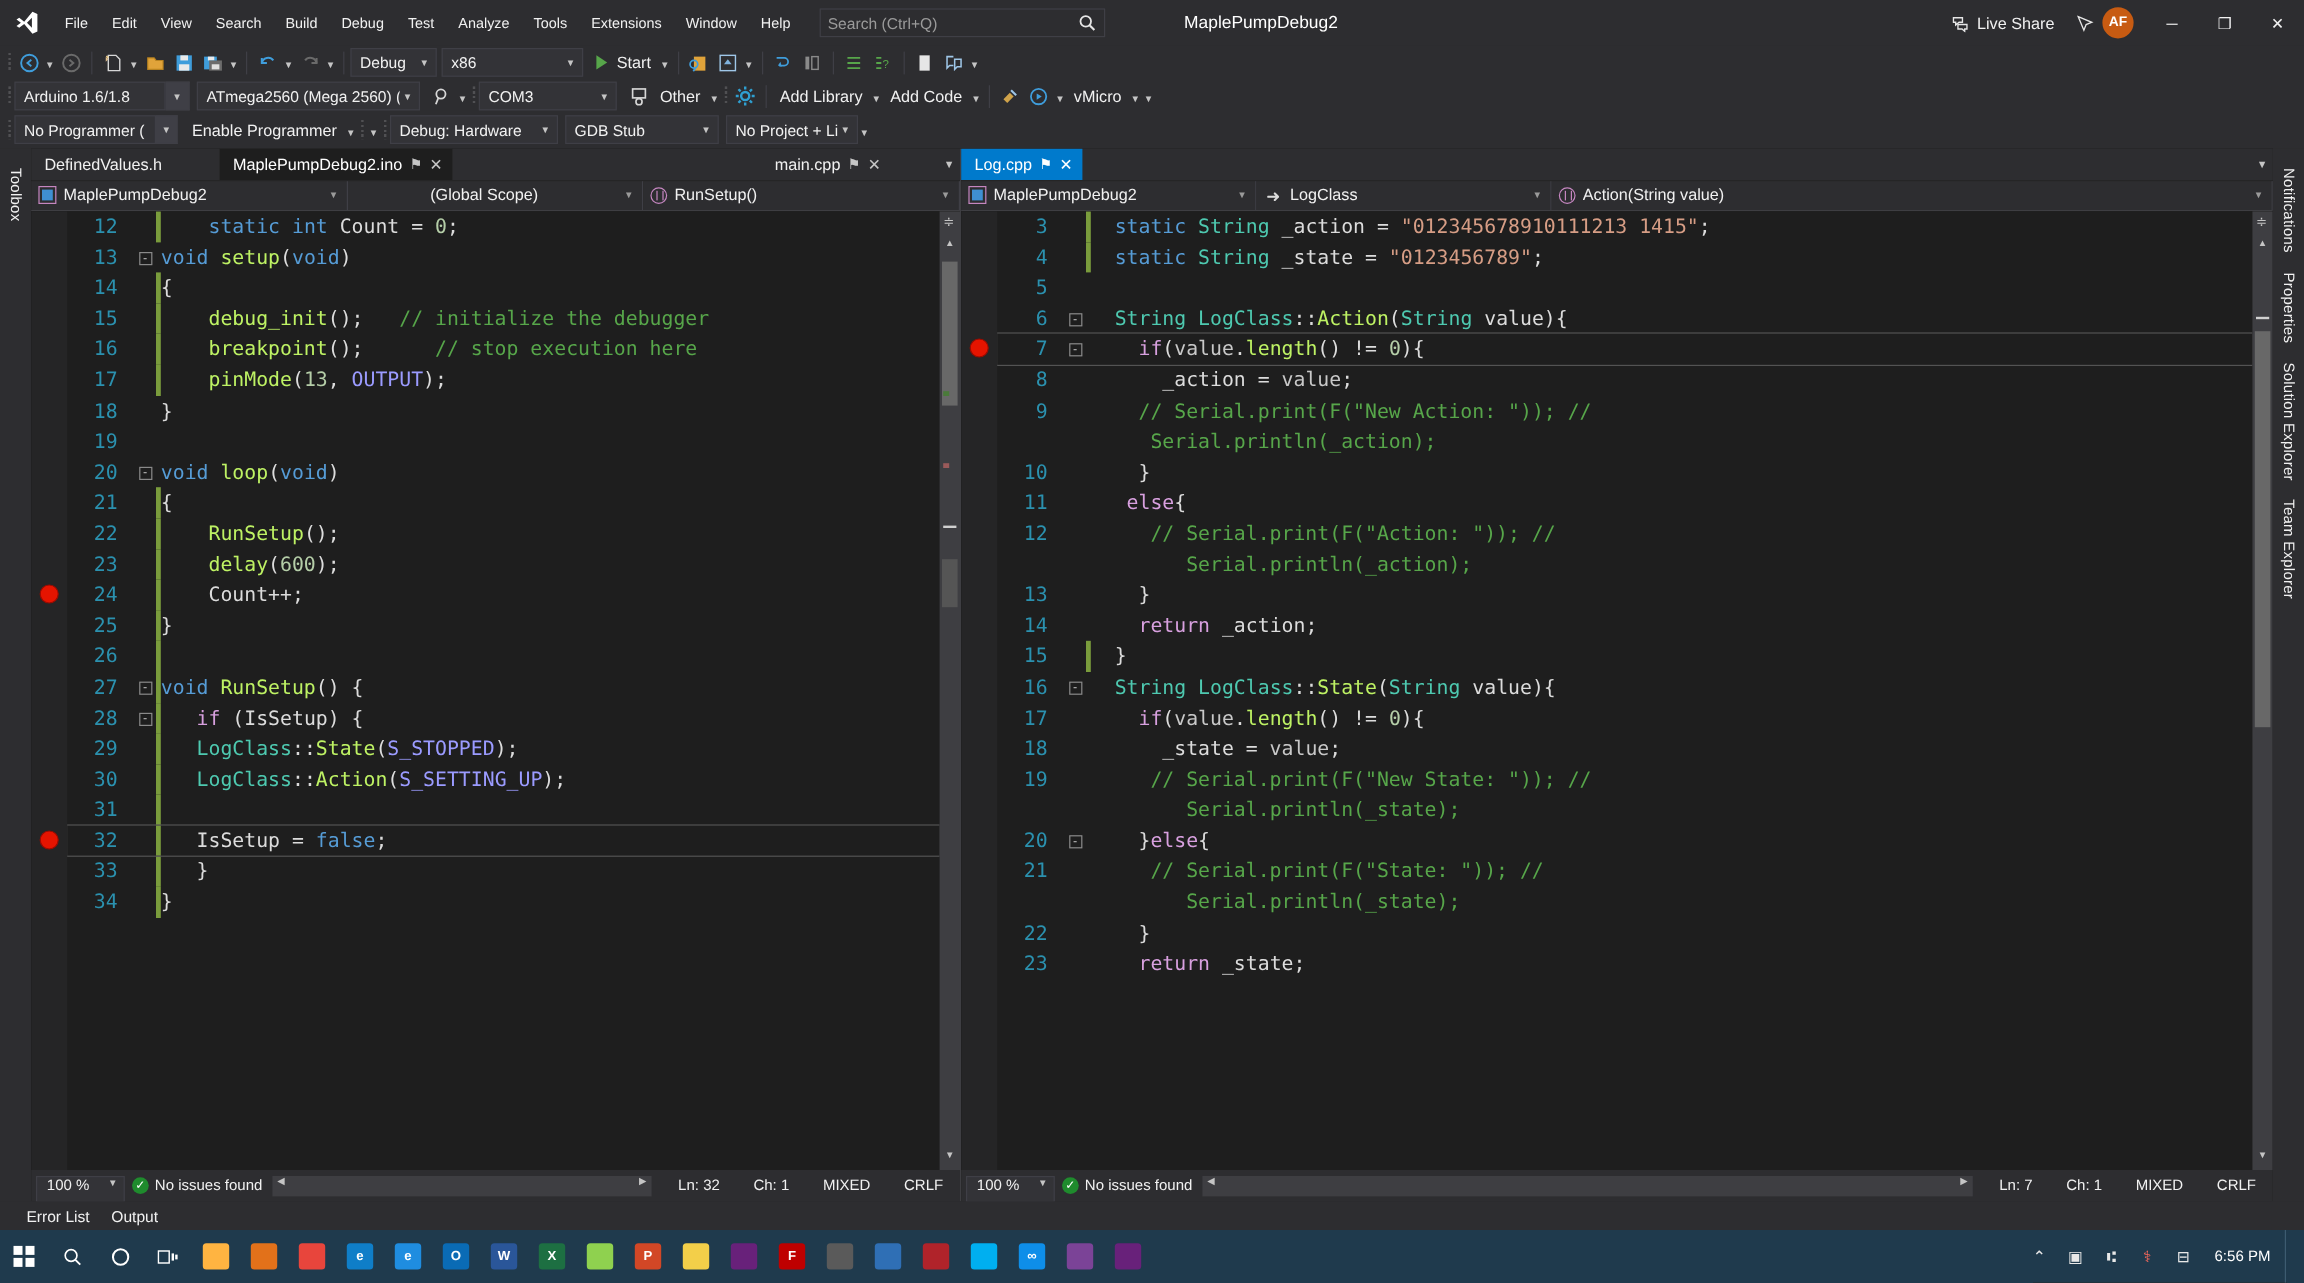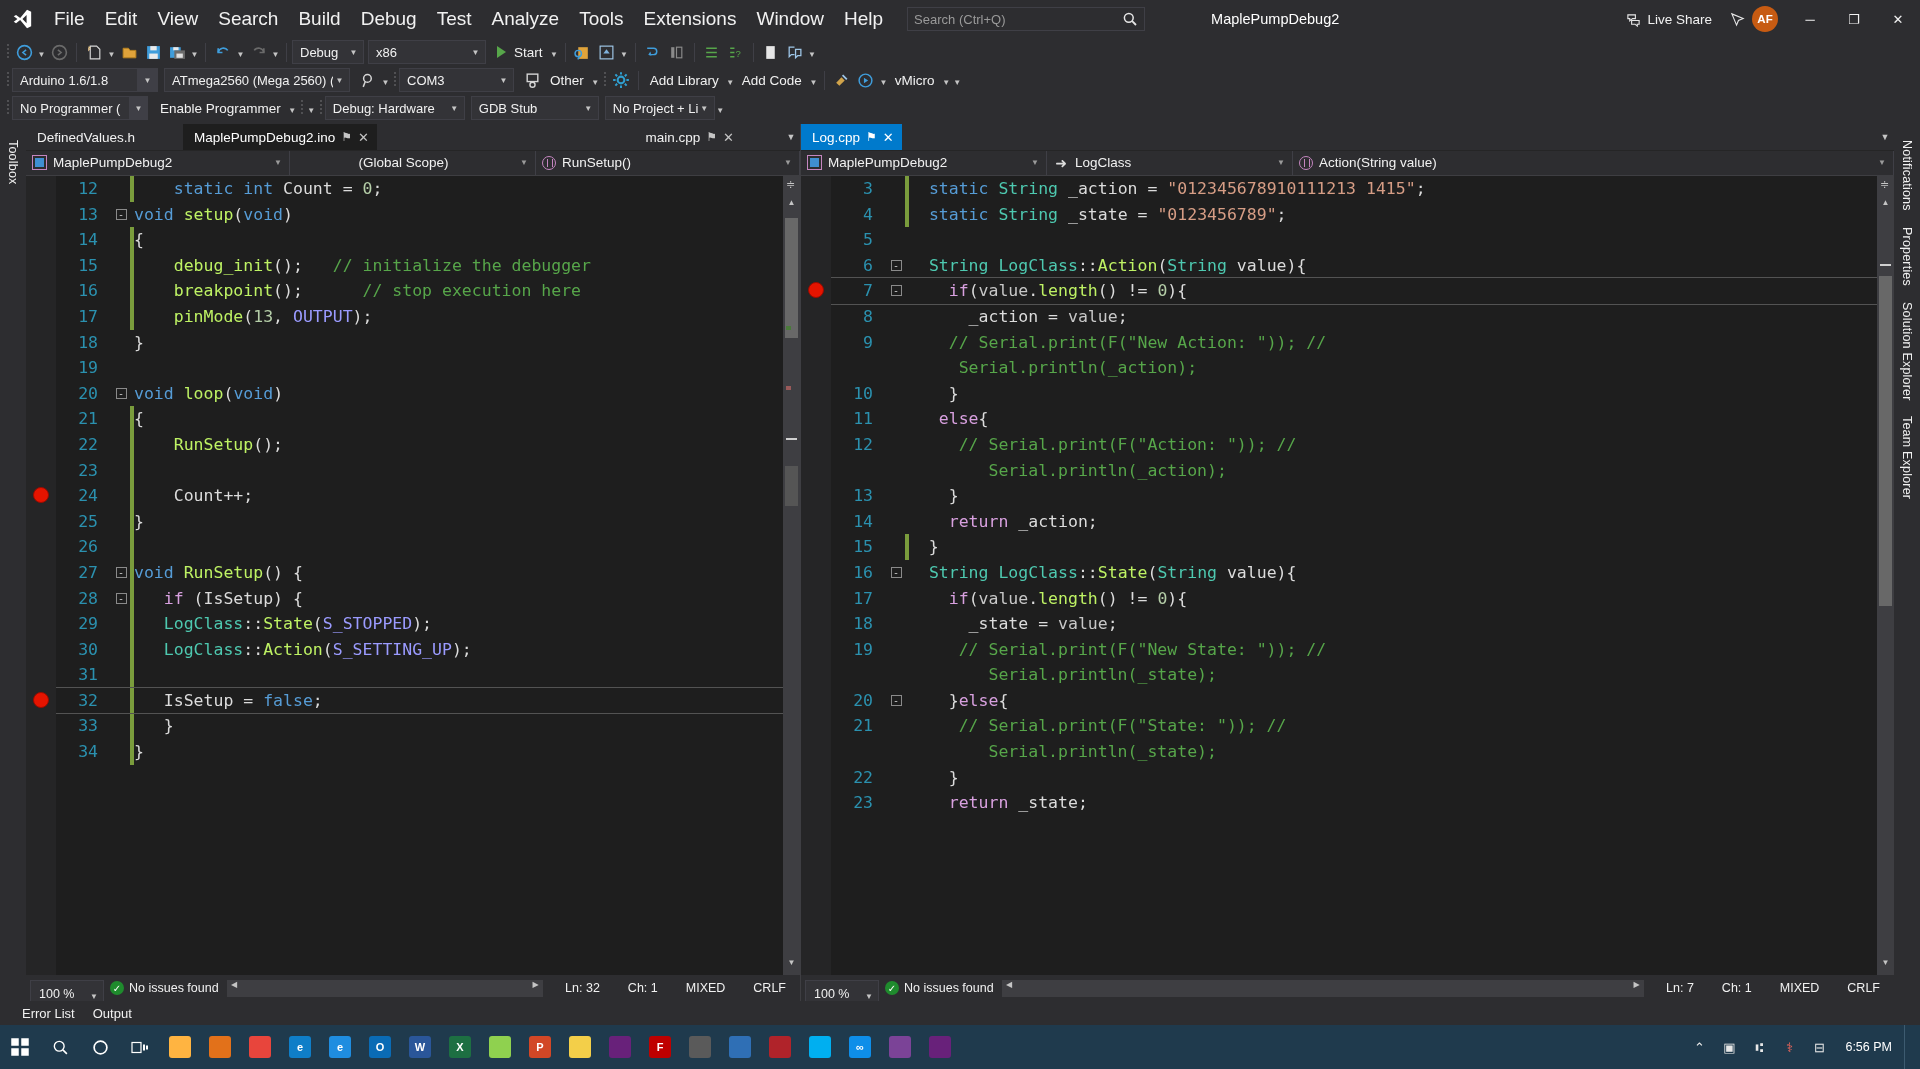--- a/index.html
+++ b/index.html
@@ -11,21 +11,21 @@
     color:#f1f1f1;
     -webkit-font-smoothing:antialiased;
   }
   .app { width:1920px; height:1069px; position:relative; display:flex; flex-direction:column; background:#2d2d30; }
 
   
   .titlebar { height:38px; background:#2d2d30; display:flex; align-items:center; flex:0 0 38px; }
   .vs-logo { width:44px; height:38px; display:flex; align-items:center; justify-content:center; }
   .vs-logo svg { width:22px; height:22px; }
   .menu { display:flex; align-items:center; height:38px; }
-  .menu-item { padding:0 10px; height:38px; line-height:38px; font-size:19px; color:#f1f1f1; cursor:default; white-space:nowrap; }
+  .menu-item { padding:0 10px; height:38px; line-height:38px; font-size:12px; color:#f1f1f1; cursor:default; white-space:nowrap; }
   .search-box { margin-left:14px; width:238px; height:24px; background:#2d2d30; border:1px solid #3f3f46;
                 display:flex; align-items:center; padding:0 6px; }
   .search-box .ph { color:#9a9a9a; font-size:13px; flex:1; }
   .search-box .mag { width:16px; height:16px; color:#e6e6e6; }
   .title-center { margin-left:66px; font-size:14.5px; color:#fff; }
   .title-right { margin-left:auto; display:flex; align-items:center; height:38px; }
   .live-share { display:flex; align-items:center; gap:6px; font-size:13.5px; color:#f1f1f1; padding:0 10px; }
   .avatar { width:26px; height:26px; border-radius:50%; background:#c75b12; color:#fff; font-size:11.5px;
             display:flex; align-items:center; justify-content:center; margin-right:10px; font-weight:bold; }
   .feedback { width:30px; height:38px; display:flex; align-items:center; justify-content:center; }
@@ -104,21 +104,21 @@
   .vscroll { width:17px; background:#3e3e42; position:relative; flex:0 0 17px; }
   .vscroll .thumb { position:absolute; left:2px; right:2px; background:#686868; }
   .vscroll .arw { position:absolute; left:0; right:0; height:15px; color:#c5c5c5; font-size:8px; text-align:center; }
   .vscroll .mark { position:absolute; left:3px; width:5px; height:4px; }
   .splitctl { position:absolute; top:2px; left:3px; color:#c5c5c5; font-size:11px; }
 
   
   .statrow { height:26px; background:#2d2d30; display:flex; flex:0 0 26px; }
   .half { display:flex; align-items:center; height:26px; font-size:12.5px; color:#f1f1f1; }
   .zoom { width:74px; height:22px; margin:5px 6px 0 4px; background:#333337; border:1px solid #3f3f46;
-          display:flex; align-items:flex-end; padding:12px 3px 0 8px; }
+          display:flex; align-items:flex-start; padding:0 3px 0 8px; }
   .zoom span.z { flex:1; }
   .zoom span.d { width:12px; text-align:center; font-size:8px; color:#c5c5c5; }
   .okdot { width:14px;height:14px;border-radius:50%;background:#1f8b2d;color:#fff;font-size:10px;
            display:flex;align-items:center;justify-content:center;margin-right:5px; }
   .hscroll { flex:1; height:17px; background:#3e3e42; margin:0 8px; position:relative; }
   .hscroll .ha { position:absolute; top:0; width:15px; height:17px; text-align:center; font-size:8px; color:#c5c5c5; }
   .sfield { padding:0 14px; }
 
   
   .dockstrip { height:24px; background:#2d2d30; display:flex; align-items:center; flex:0 0 24px; padding-left:22px; gap:18px; }
@@ -488,21 +488,21 @@
               <div class="cline"><span class="lno">13</span><span class="fold"><span class="bx">-</span></span><span class="chg"></span><span class="txt"><span class="k">void</span><span class="pn"> </span><span class="fn">setup</span><span class="pn">(</span><span class="k">void</span><span class="pn">)</span></span></div>
               <div class="cline"><span class="lno">14</span><span class="fold"></span><span class="chg green"></span><span class="txt"><span class="pn">{</span></span></div>
               <div class="cline"><span class="lno">15</span><span class="fold"></span><span class="chg green"></span><span class="txt"><span class="pn">    </span><span class="fn">debug_init</span><span class="pn">();   </span><span class="cm">// initialize the debugger</span></span></div>
               <div class="cline"><span class="lno">16</span><span class="fold"></span><span class="chg green"></span><span class="txt"><span class="pn">    </span><span class="fn">breakpoint</span><span class="pn">();      </span><span class="cm">// stop execution here</span></span></div>
               <div class="cline"><span class="lno">17</span><span class="fold"></span><span class="chg green"></span><span class="txt"><span class="pn">    </span><span class="fn">pinMode</span><span class="pn">(</span><span class="nu">13</span><span class="pn">, </span><span class="pp">OUTPUT</span><span class="pn">);</span></span></div>
               <div class="cline"><span class="lno">18</span><span class="fold"></span><span class="chg"></span><span class="txt"><span class="pn">}</span></span></div>
               <div class="cline"><span class="lno">19</span><span class="fold"></span><span class="chg"></span><span class="txt"></span></div>
               <div class="cline"><span class="lno">20</span><span class="fold"><span class="bx">-</span></span><span class="chg"></span><span class="txt"><span class="k">void</span><span class="pn"> </span><span class="fn">loop</span><span class="pn">(</span><span class="k">void</span><span class="pn">)</span></span></div>
               <div class="cline"><span class="lno">21</span><span class="fold"></span><span class="chg green"></span><span class="txt"><span class="pn">{</span></span></div>
               <div class="cline"><span class="lno">22</span><span class="fold"></span><span class="chg green"></span><span class="txt"><span class="pn">    </span><span class="fn">RunSetup</span><span class="pn">();</span></span></div>
-              <div class="cline"><span class="lno">23</span><span class="fold"></span><span class="chg green"></span></div>
+              <div class="cline"><span class="lno">23</span><span class="fold"></span><span class="chg green"></span><span class="txt"><span class="pn">    </span><span class="fn">delay</span><span class="pn">(</span><span class="nu">600</span><span class="pn">);</span></span></div>
               <div class="cline"><span class="lno">24</span><span class="fold"></span><span class="chg green"></span><span class="txt"><span class="id">    Count</span><span class="pn">++;</span></span></div>
               <div class="cline"><span class="lno">25</span><span class="fold"></span><span class="chg green"></span><span class="txt"><span class="pn">}</span></span></div>
               <div class="cline"><span class="lno">26</span><span class="fold"></span><span class="chg green"></span><span class="txt"></span></div>
               <div class="cline"><span class="lno">27</span><span class="fold"><span class="bx">-</span></span><span class="chg green"></span><span class="txt"><span class="k">void</span><span class="pn"> </span><span class="fn">RunSetup</span><span class="pn">() {</span></span></div>
               <div class="cline"><span class="lno">28</span><span class="fold"><span class="bx">-</span></span><span class="chg green"></span><span class="txt"><span class="pn">   </span><span class="ctl">if</span><span class="pn"> (</span><span class="id">IsSetup</span><span class="pn">) {</span></span></div>
               <div class="cline"><span class="lno">29</span><span class="fold"></span><span class="chg green"></span><span class="txt"><span class="pn">   </span><span class="ty">LogClass</span><span class="pn">::</span><span class="fn">State</span><span class="pn">(</span><span class="pp">S_STOPPED</span><span class="pn">);</span></span></div>
               <div class="cline"><span class="lno">30</span><span class="fold"></span><span class="chg green"></span><span class="txt"><span class="pn">   </span><span class="ty">LogClass</span><span class="pn">::</span><span class="fn">Action</span><span class="pn">(</span><span class="pp">S_SETTING_UP</span><span class="pn">);</span></span></div>
               <div class="cline"><span class="lno">31</span><span class="fold"></span><span class="chg green"></span><span class="txt"></span></div>
               <div class="cline cur-line"><span class="lno">32</span><span class="fold"></span><span class="chg green"></span><span class="txt"><span class="id">   IsSetup </span><span class="pn">=</span><span class="pn"> </span><span class="k">false</span><span class="pn">;</span></span></div>
               <div class="cline"><span class="lno">33</span><span class="fold"></span><span class="chg green"></span><span class="txt"><span class="pn">   }</span></span></div>

